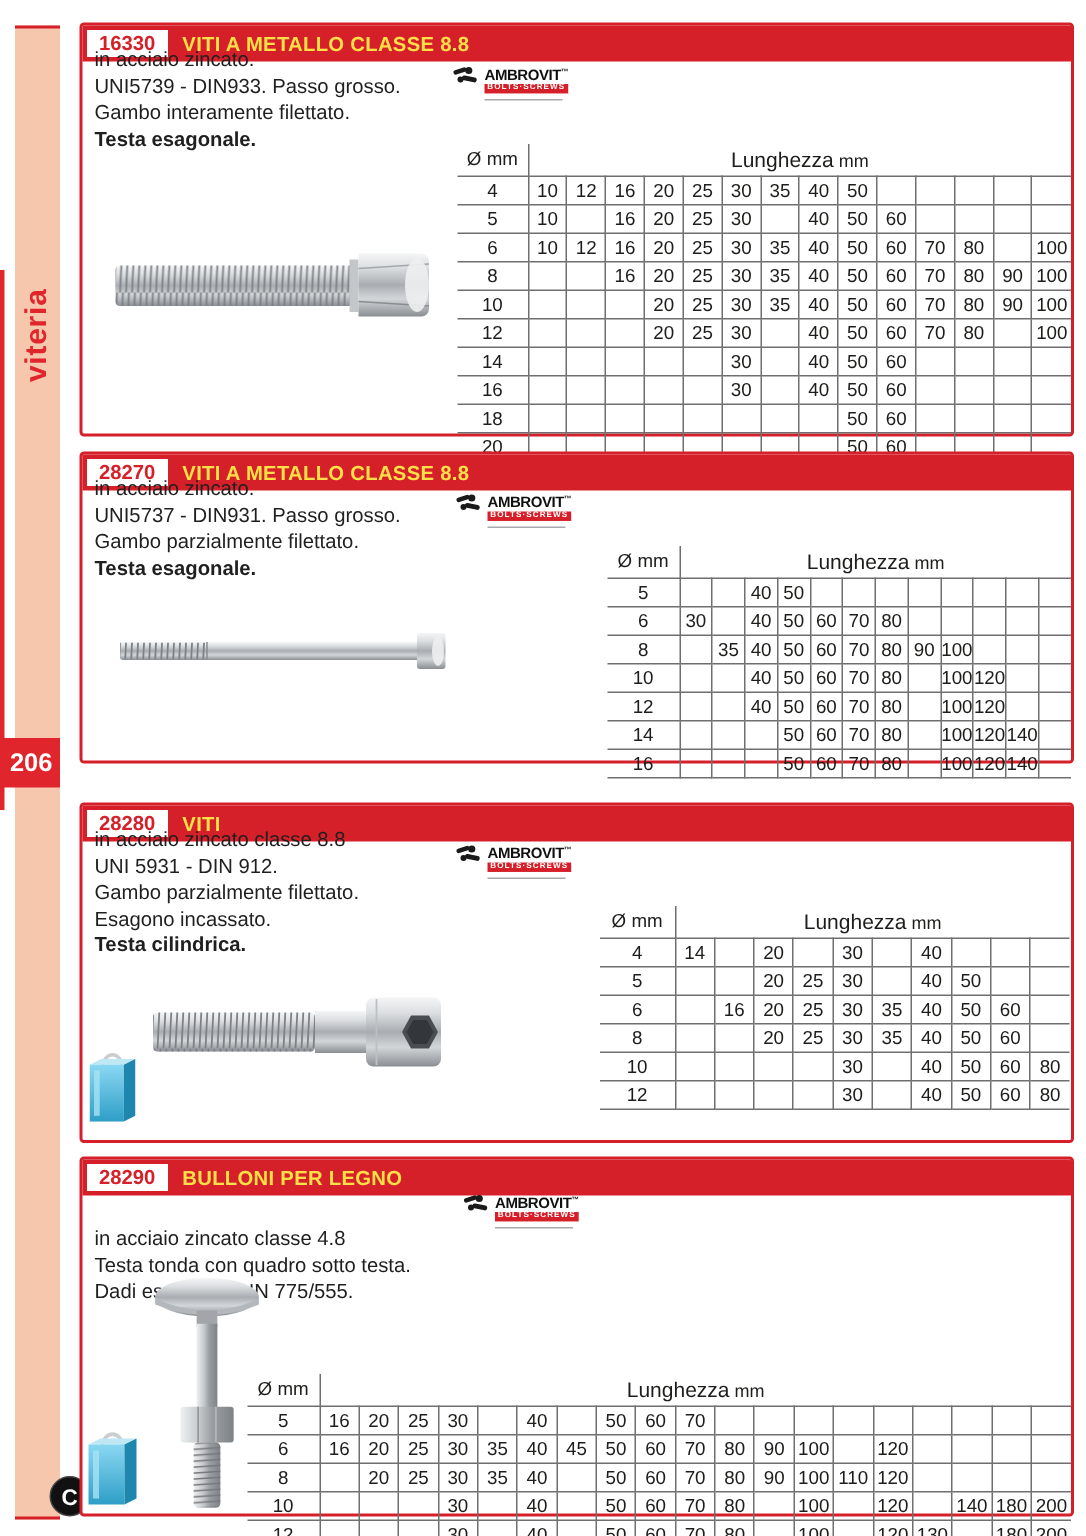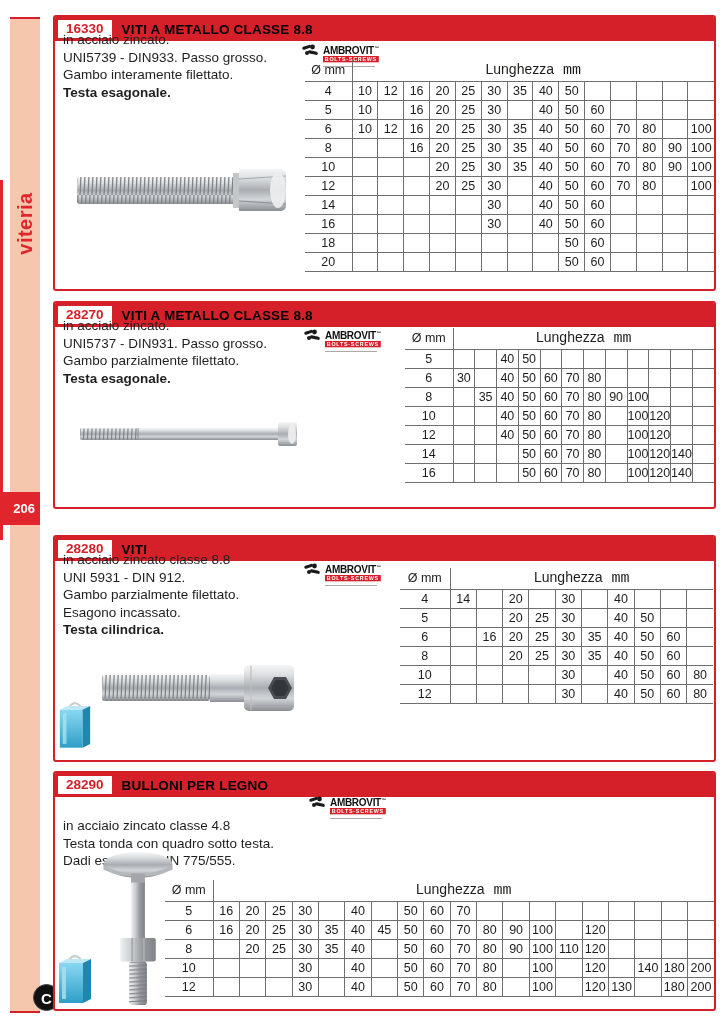--- a/index.html
+++ b/index.html
@@ -10,51 +10,51 @@
   }
   
   .side-band { position:absolute; left:10px; top:17px; width:30px; height:996px;
     background:#f7c7ad; border-top:2px solid #d5202a; border-bottom:2px solid #d5202a; }
   .side-stripe { position:absolute; left:0; top:180px; width:3px; height:360px; background:#e0252c; }
   .vert-label { position:absolute; left:8px; top:148px; width:34px; height:150px;
     display:flex; align-items:center; justify-content:center; }
   .vert-label span { transform:rotate(-90deg); white-space:nowrap; color:#e0252c;
     font-weight:700; font-size:20px; letter-spacing:0.5px; }
   .page-num { position:absolute; left:0; top:492px; width:40px; height:33px; background:#e0252c;
-    color:#fff; font-weight:700; font-size:13px; line-height:33px; text-align:right; padding-right:5px; }
+    color:#fff; font-weight:700; font-size:17px; line-height:33px; text-align:right; padding-right:5px; }
   .c-mark { position:absolute; left:33px; top:984px; width:27px; height:27px; border-radius:50%;
     background:#111; color:#fff; font-weight:700; font-size:15px; line-height:27px; text-align:center;
     border:1px solid #444; }
   
   .sec-box { position:absolute; left:53px; width:663px; border:2px solid #d5202a; border-radius:3px; background:#fff; }
   .sec-header { position:absolute; top:0; left:0; right:0; height:24px; background:#d5202a;
     display:flex; align-items:center; border-radius:1px 1px 0 0; }
   .code-chip { background:#fff; color:#d5202a; font-weight:700; font-size:13.5px;
     padding:0 8px; height:18px; line-height:18px; margin:0 10px 0 3px; }
-  .sec-title { color:#000000; font-weight:700; font-size:13.5px; letter-spacing:0.2px; }
+  .sec-title { color:#fde047; font-weight:700; font-size:13.5px; letter-spacing:0.2px; }
   .desc { position:absolute; left:8px; top:14px; font-size:13.5px; line-height:17.5px; color:#1f1f1f; }
   .desc .b { font-weight:700; }
   
   .ambro { position:absolute; display:flex; gap:2px; align-items:flex-start; }
   .ambro-text { display:flex; flex-direction:column; }
   .ambro-name { font-weight:700; font-size:10px; letter-spacing:-0.3px; color:#101010; line-height:10px; }
   .ambro-name sup { font-size:5px; }
   .ambro-bar { background:#d5202a; color:#fff; font-weight:700; font-size:6px; line-height:7px;
     padding:0 2px; letter-spacing:0.8px; width:fit-content; transform:scale(0.9); transform-origin:left top; }
   .ambro-sub { width:52px; border-top:1px solid #a9a9a9; margin-top:3px; }
   
   .tbl-wrap { position:absolute; }
-  .sz-table { border-collapse:collapse; table-layout:fixed; width:100%; }
+  .sz-table { border-collapse:collapse; table-layout:fixed; width:100%;margin-top:36px; }
   .sz-table th, .sz-table td { border:1px solid #6f6f6f; font-size:12.5px; color:#1d1d1b;
     text-align:center; padding:0; height:19px; font-weight:400; white-space:nowrap; }
   .sz-table thead th { border-top:none; height:21px; }
   .sz-table tr > *:first-child { border-left:none; }
   .sz-table tr > *:last-child { border-right:none; }
   .sz-table th.lenh .main { font-size:14px; }
-  .sz-table th.lenh .unit { font-size:15px;font-family:Liberation Mono, monospace; }
+  .sz-table th.lenh .unit { font-size:12px; }
   .sz-table th.dia { font-size:12.5px; }
   
   .art { position:absolute; }
 </style>
 </head>
 <body>
 
 <svg width="0" height="0" style="position:absolute" aria-hidden="true">
   <defs>
     <linearGradient id="gmet" x1="0" y1="0" x2="0" y2="1">

